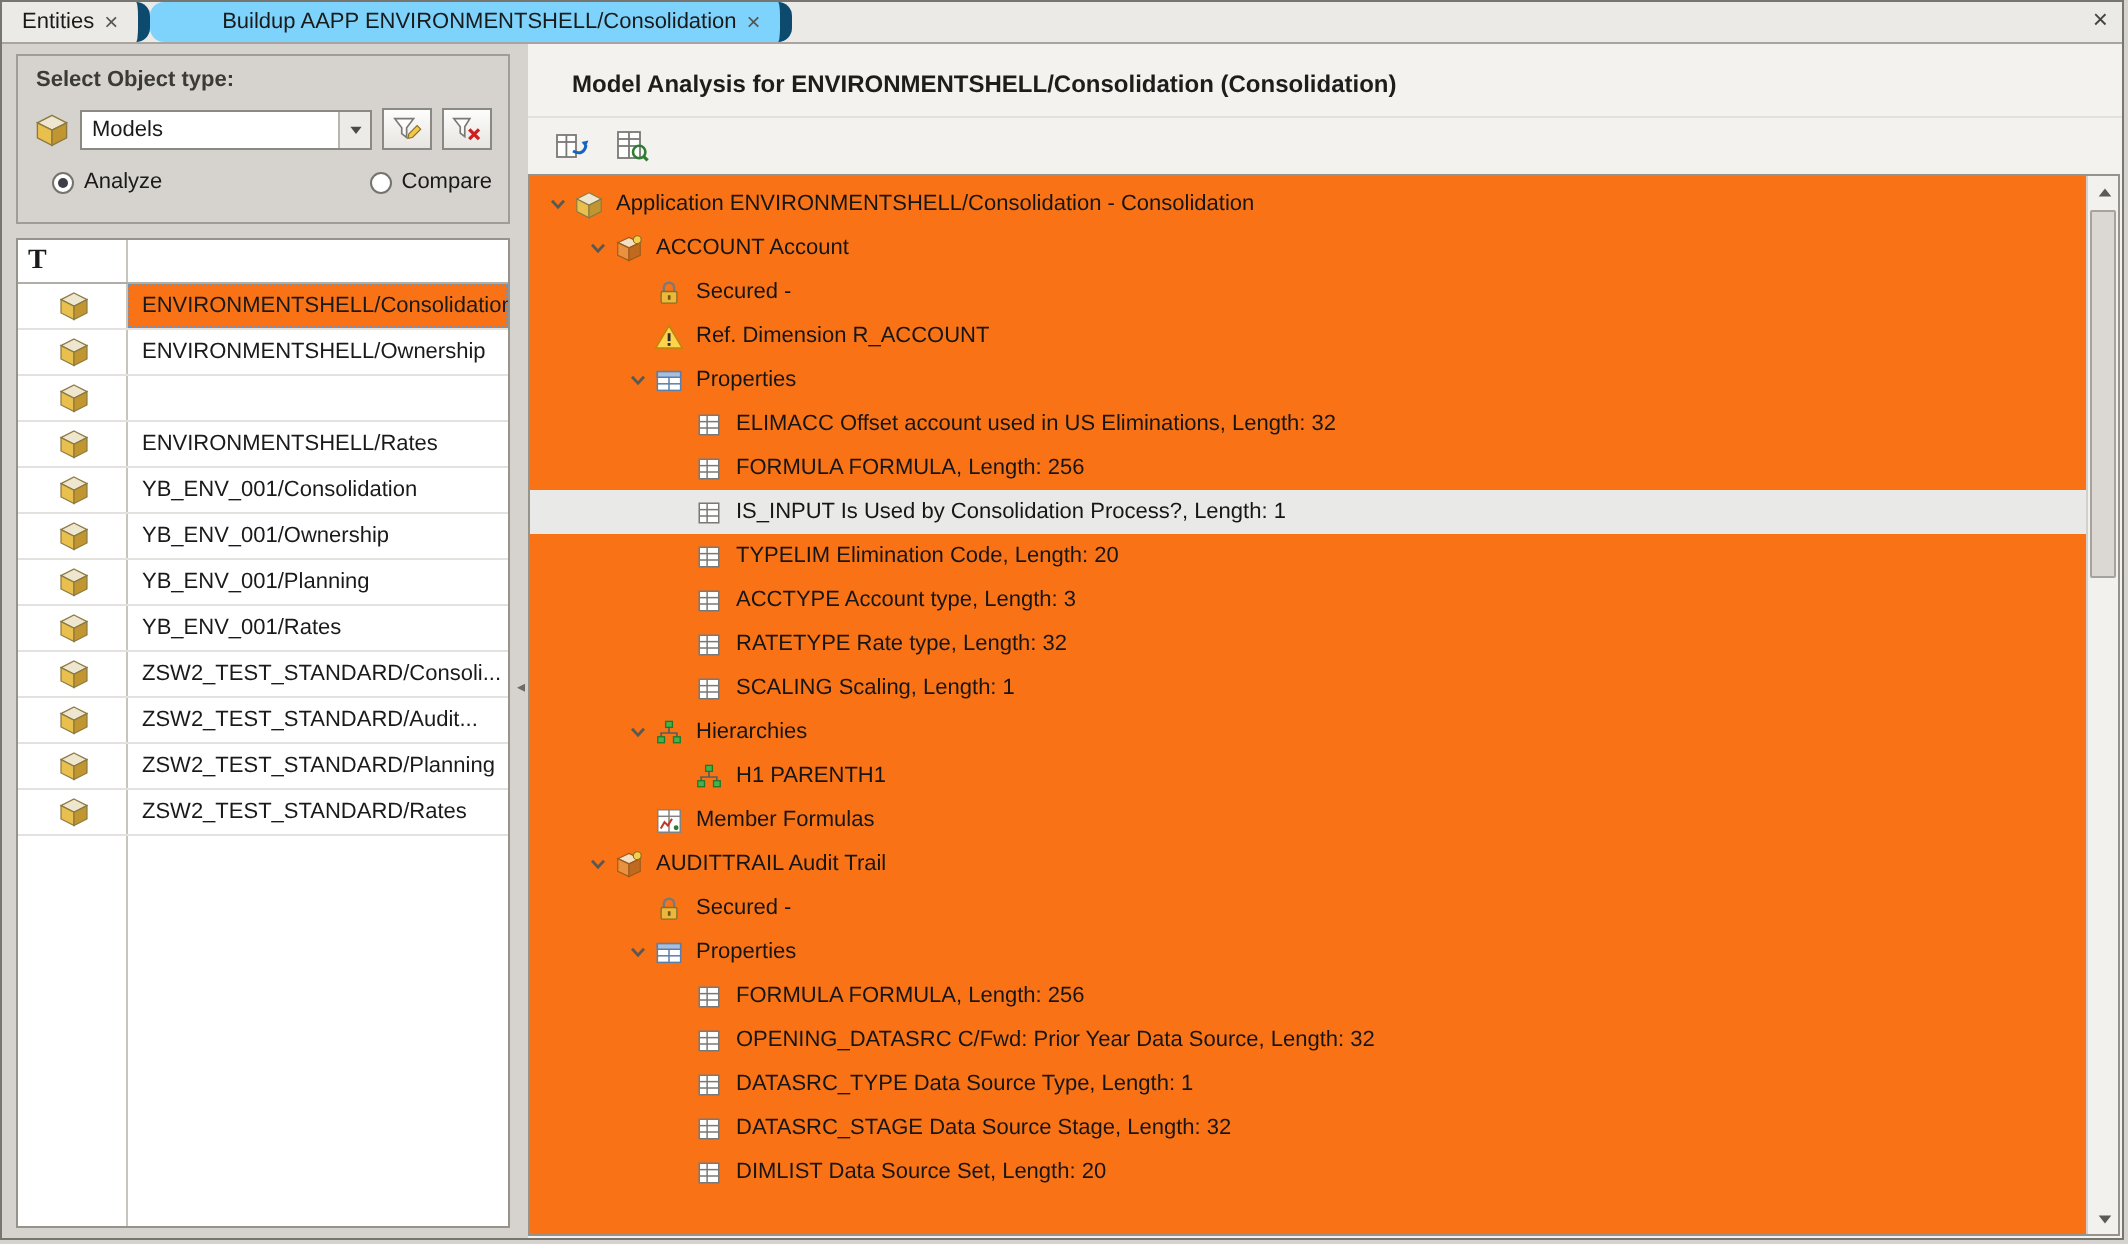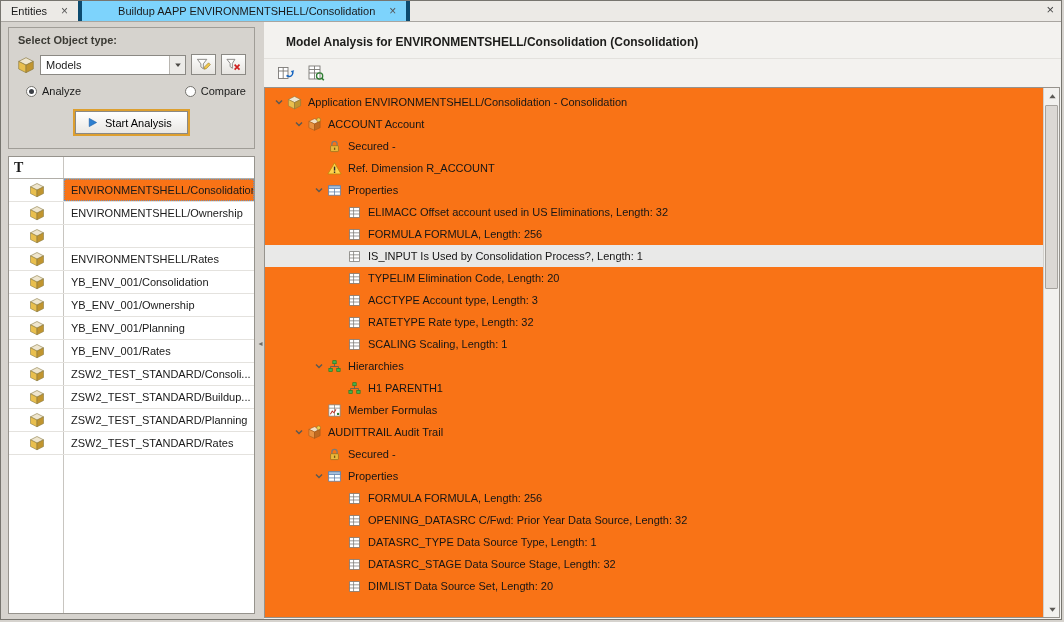--- a/index.html
+++ b/index.html
@@ -7,22 +7,22 @@
     width:1064px;height:622px;overflow:hidden;
     font-family:"Liberation Sans","DejaVu Sans",sans-serif;
     font-size:11px;color:#1a1a1a;background:#d6d3ce;
   }
   .window{position:relative;width:1062px;height:620px;border:1px solid #77756f;
     background:#d6d3ce;display:flex;flex-direction:column;box-sizing:border-box;}
 
   
   .tabbar{height:20px;background:#eceae6;border-bottom:1px solid #a8a5a0;
     display:flex;align-items:stretch;position:relative;flex:0 0 auto;}
-  .tab{display:flex;align-items:center;gap:14px;padding:0 10px;
-    border-right:4px solid #0c4a6e;background:#eceae6;cursor:default;white-space:nowrap;}
+  .tab{display:flex;align-items:center;gap:5px;padding:0 10px;
+    border-right:6px solid #0c4a6e;background:#eceae6;cursor:default;white-space:nowrap;border-radius:7px;}
   .tab.active{background:#7dd3fc;padding-left:36px;}
   .tab .close{color:#555;font-size:12px;line-height:1;}
   .tabbar-close{position:absolute;right:7px;top:2px;color:#444;font-size:13px;line-height:1;}
 
   .mainrow{flex:1;display:flex;min-height:0;}
 
   
   .left{width:256px;flex:0 0 256px;background:#d6d3ce;display:flex;flex-direction:column;
     padding:5px 2px 5px 7px;box-sizing:border-box;min-height:0;}
   .groupbox{border:1px solid #a09d97;padding:4px 8px 14px 8px;background:#d6d3ce;flex:0 0 auto;}
@@ -158,30 +158,20 @@
         <div class="radio-row" id="radio-row">
             <span class="radio-wrap">
               <span class="radio checked"></span>
               <span class="radio-label">Analyze</span>
             </span>
             <span class="radio-wrap">
               <span class="radio"></span>
               <span class="radio-label">Compare</span>
             </span>
           </div>
-        <div class="start-wrap">
-          <button class="start-btn">
-            <span class="icon">
-                <svg viewBox="0 0 16 16">
-                  <polygon points="4,3 13,8 4,13" fill="#2f80d0" stroke="#1b5fa8" stroke-width="0.8"></polygon>
-                </svg>
-              </span>
-            <span>Start Analysis</span>
-          </button>
-        </div>
       </div>
 
       <div class="model-table">
         <div class="mt-divider"></div>
         <div class="mt-header">
           <span class="t-icon">T</span>
         </div>
         <div id="model-rows">
             <div class="model-row selected">
               <div class="m-icon-cell">
@@ -310,21 +300,21 @@
               <div class="m-icon-cell">
                 <span class="icon">
                   <svg viewBox="0 0 16 16">
                     <polygon points="8,1.5 14.5,4.8 8,8.1 1.5,4.8" fill="#efe6cf" stroke="#8a7a42" stroke-width="0.6"></polygon>
                     <polygon points="1.5,4.8 8,8.1 8,14.8 1.5,11.5" fill="#e9bf4e" stroke="#8a7a42" stroke-width="0.6"></polygon>
                     <polygon points="14.5,4.8 8,8.1 8,14.8 14.5,11.5" fill="#c1952f" stroke="#8a7a42" stroke-width="0.6"></polygon>
                   </svg>
                 </span>
               </div>
               <div class="m-label-cell">
-                <span>ZSW2_TEST_STANDARD/Buildup...</span>
+                <span>ZSW2_TEST_STANDARD/Audit...</span>
               </div>
             </div>
             <div class="model-row">
               <div class="m-icon-cell">
                 <span class="icon">
                   <svg viewBox="0 0 16 16">
                     <polygon points="8,1.5 14.5,4.8 8,8.1 1.5,4.8" fill="#efe6cf" stroke="#8a7a42" stroke-width="0.6"></polygon>
                     <polygon points="1.5,4.8 8,8.1 8,14.8 1.5,11.5" fill="#e9bf4e" stroke="#8a7a42" stroke-width="0.6"></polygon>
                     <polygon points="14.5,4.8 8,8.1 8,14.8 14.5,11.5" fill="#c1952f" stroke="#8a7a42" stroke-width="0.6"></polygon>
                   </svg>

